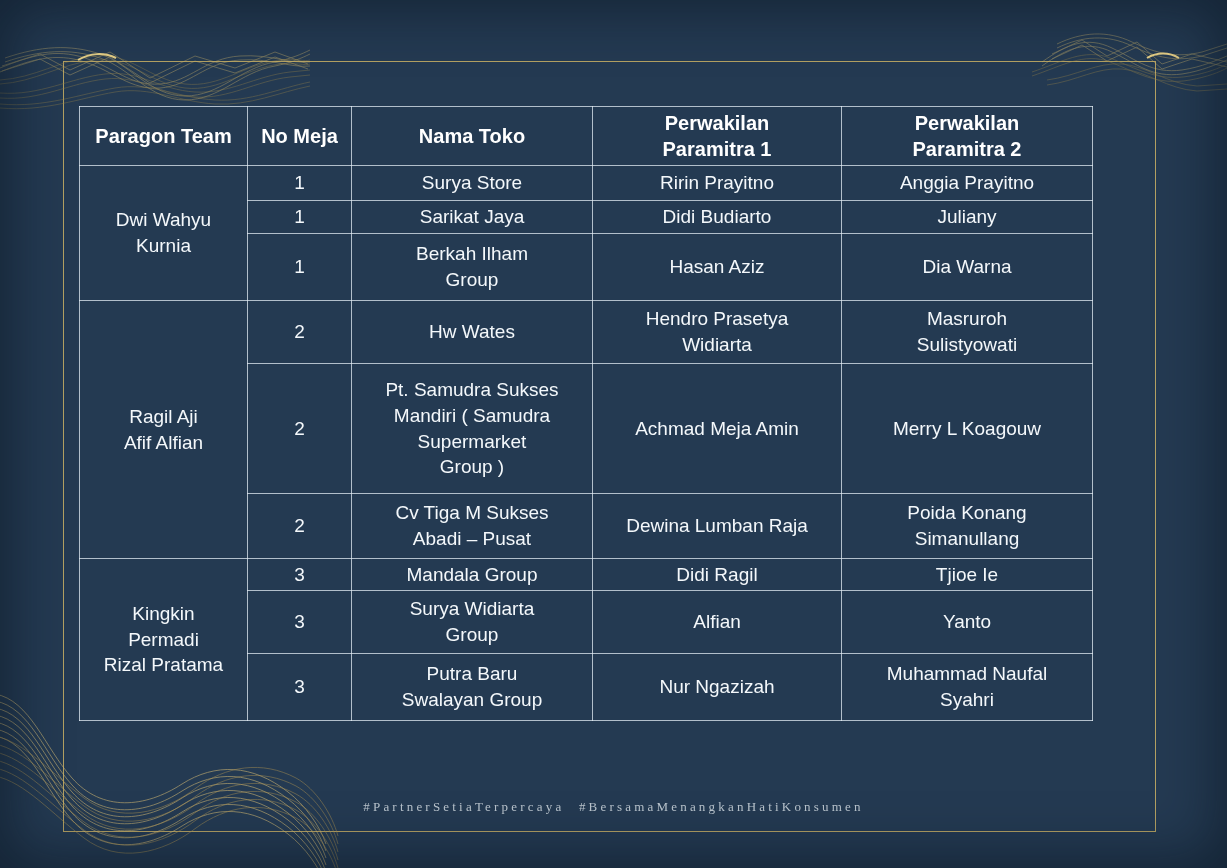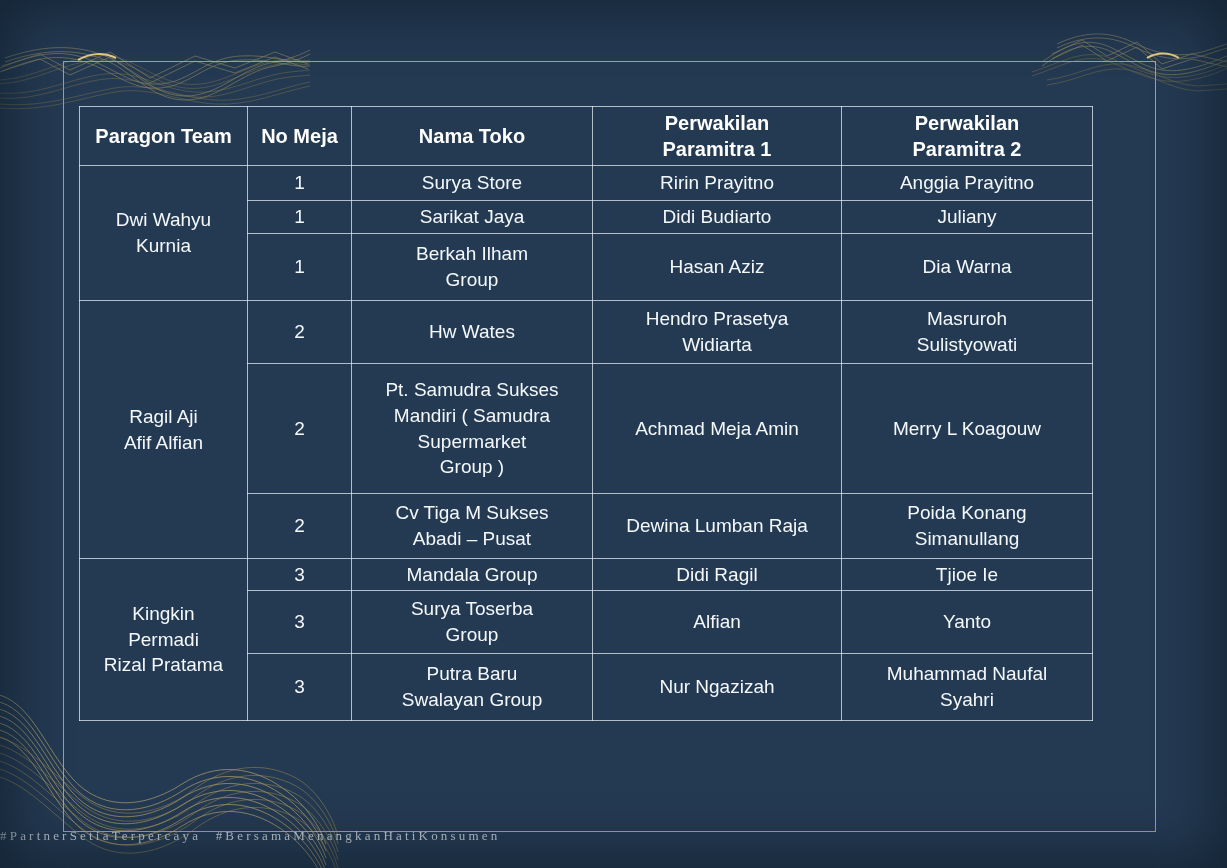--- a/index.html
+++ b/index.html
@@ -47,28 +47,27 @@
   table.roster th {
     font-size: 20px;
     font-weight: bold;
     color: #ffffff;
     line-height: 1.3;
   }
   .footer-hashtags {
     position: absolute;
     left: 0; top: 799px;
     width: 1227px;
-    text-align: left;
+    text-align: center;
     font-family: "Liberation Serif", "DejaVu Serif", serif;
     font-size: 13px;
     letter-spacing: 3.2px;
     word-spacing: 8px;
     color: #b9c4cd;
     z-index: 3;
-    margin-top: 29px;
   }
 </style>
 </head>
 <body>
 
 <div class="gold-frame"></div>
 
 <svg class="deco" style="left:0; top:38px;" width="310" height="85" viewBox="0 0 310 85">
   <defs>
     <path id="tl1" d="M0 30 C30 18 55 10 85 20 C115 30 130 48 160 46 C190 44 205 20 240 18 C270 16 290 26 310 24"></path>
@@ -220,21 +219,21 @@
       <td rowspan="3">Kingkin
 Permadi
 Rizal Pratama</td>
       <td>3</td>
       <td>Mandala Group</td>
       <td>Didi Ragil</td>
       <td>Tjioe Ie</td>
     </tr>
     <tr style="height:63px">
       <td>3</td>
-      <td>Surya Toserba
+      <td>Surya Widiarta
 Group</td>
       <td>Alfian</td>
       <td>Yanto</td>
     </tr>
     <tr style="height:67px">
       <td>3</td>
       <td>Putra Baru
 Swalayan Group</td>
       <td>Nur Ngazizah</td>
       <td>Muhammad Naufal

